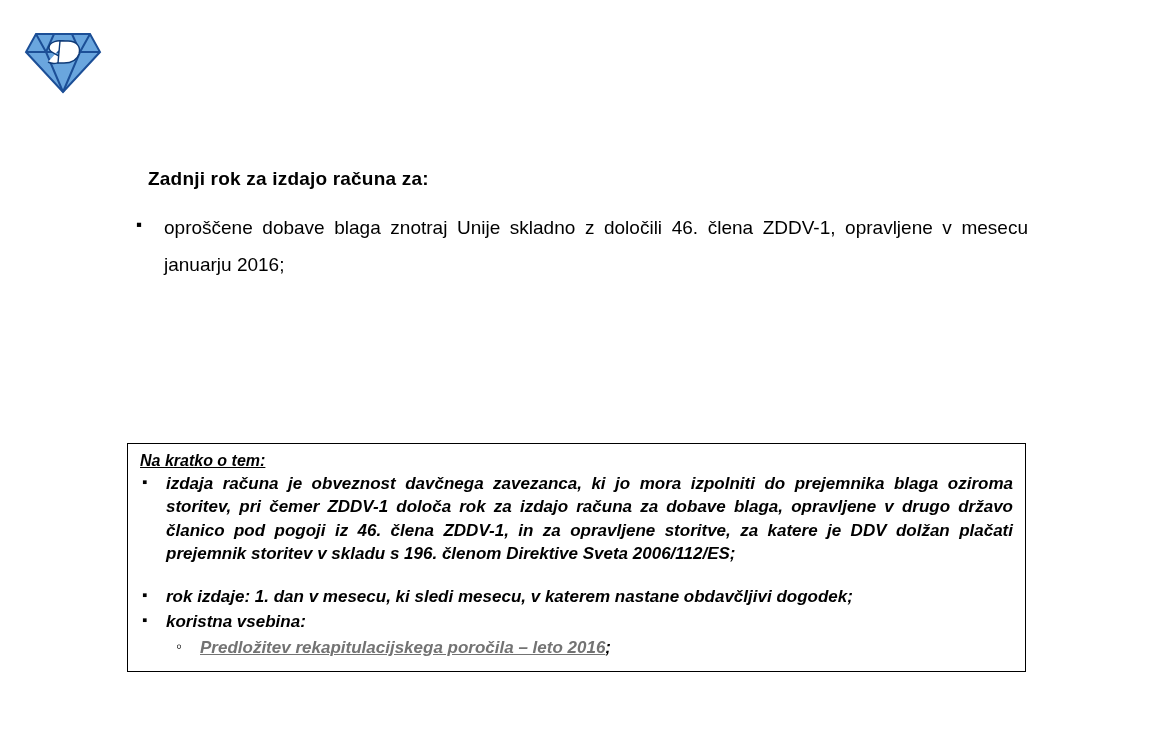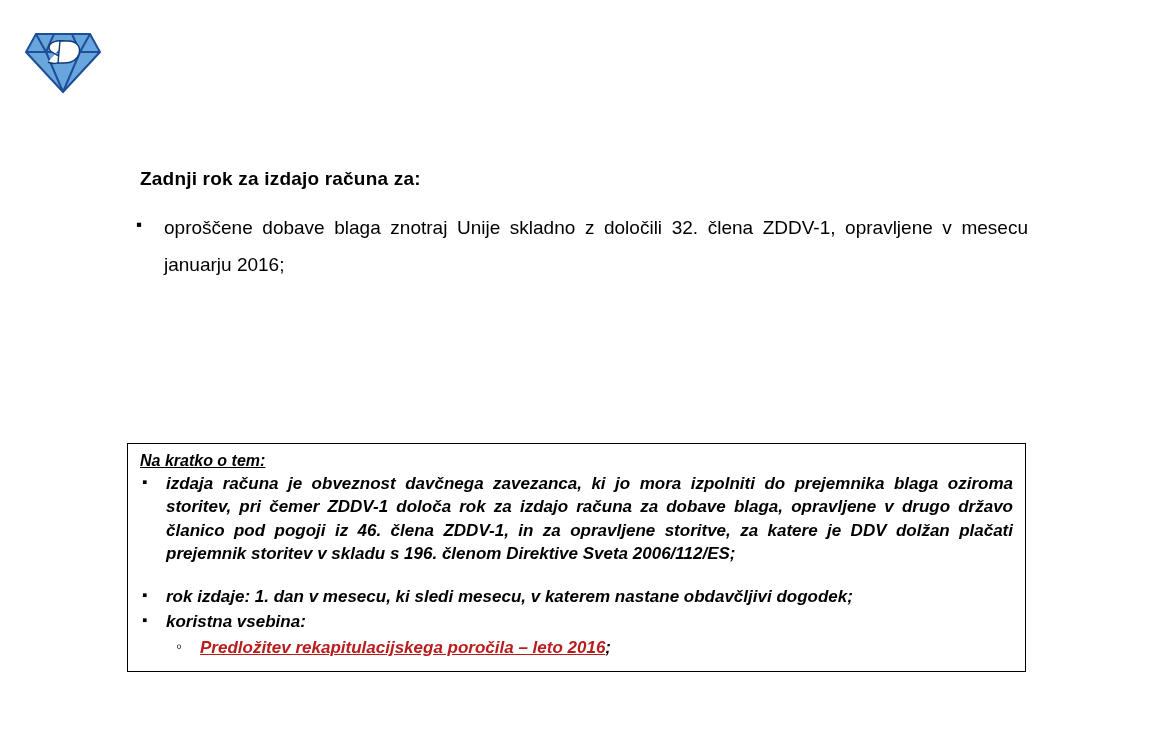--- a/index.html
+++ b/index.html
@@ -30,21 +30,21 @@
     position: absolute;
     left: 132px;
     top: 168px;
     width: 896px;
   }
 
   .lead {
     font-size: 19px;
     font-weight: bold;
     letter-spacing: .2px;
-    margin: 0 0 18px 8px;
+    margin: 0 0 18px 16px;
     line-height: 1.2;
   }
 
   ul.bullets {
     list-style: none;
     margin: 0;
     padding: 0;
   }
   ul.bullets > li {
     position: relative;
@@ -121,21 +121,21 @@
   }
   ul.sub-list > li::before {
     content: "\25E6";
     position: absolute;
     left: 10px;
     top: -1px;
     font-size: 17px;
     font-style: normal;
   }
   .link {
-    color: #b91c1c;
+    color: #737373;
   }
 </style>
 </head>
 <body>
 
 <div class="logo">
   <svg width="82" height="72" viewBox="0 0 82 72" xmlns="http://www.w3.org/2000/svg">
     <g fill="none" stroke="#1c4f97" stroke-width="2">
       <path d="M14 8 H68 L78 26 L41 66 L4 26 Z" fill="#6aa6de"></path>
       <path d="M14 8 L24 26 L41 66"></path>
@@ -147,21 +147,21 @@
     <g fill="#ffffff" stroke="#0e3a77" stroke-width="1.4">
       <path d="M44 16 c-8 -3 -17 0 -17 6 c0 6 12 6 12 11 c0 4 -7 6 -13 3"></path>
       <path d="M38 15 h8 c9 0 13 6 11 13 c-2 6 -8 9 -15 9 h-6 z"></path>
     </g>
   </svg>
 </div>
 
 <div class="doc">
   <p class="lead">Zadnji rok za izdajo računa za:</p>
   <ul class="bullets">
-    <li>oproščene dobave blaga znotraj Unije skladno z določili 32. člena ZDDV-1, opravljene v mesecu januarju 2016;</li>
+    <li>oproščene dobave blaga znotraj Unije skladno z določili 46. člena ZDDV-1, opravljene v mesecu januarju 2016;</li>
   </ul>
 </div>
 
 <div class="box">
   <div>
     <span class="box-title">Na kratko o tem:</span>
   </div>
   <ul class="box-list">
     <li>izdaja računa je obveznost davčnega zavezanca, ki jo mora izpolniti do prejemnika blaga oziroma storitev, pri čemer ZDDV-1 določa rok za izdajo računa za dobave blaga, opravljene v drugo državo članico pod pogoji iz 46. člena ZDDV-1, in za opravljene storitve, za katere je DDV dolžan plačati prejemnik storitev v skladu s 196. členom Direktive Sveta 2006/112/ES;</li>
     <li class="spaced">rok izdaje: 1. dan v mesecu, ki sledi mesecu, v katerem nastane obdavčljivi dogodek;</li>

